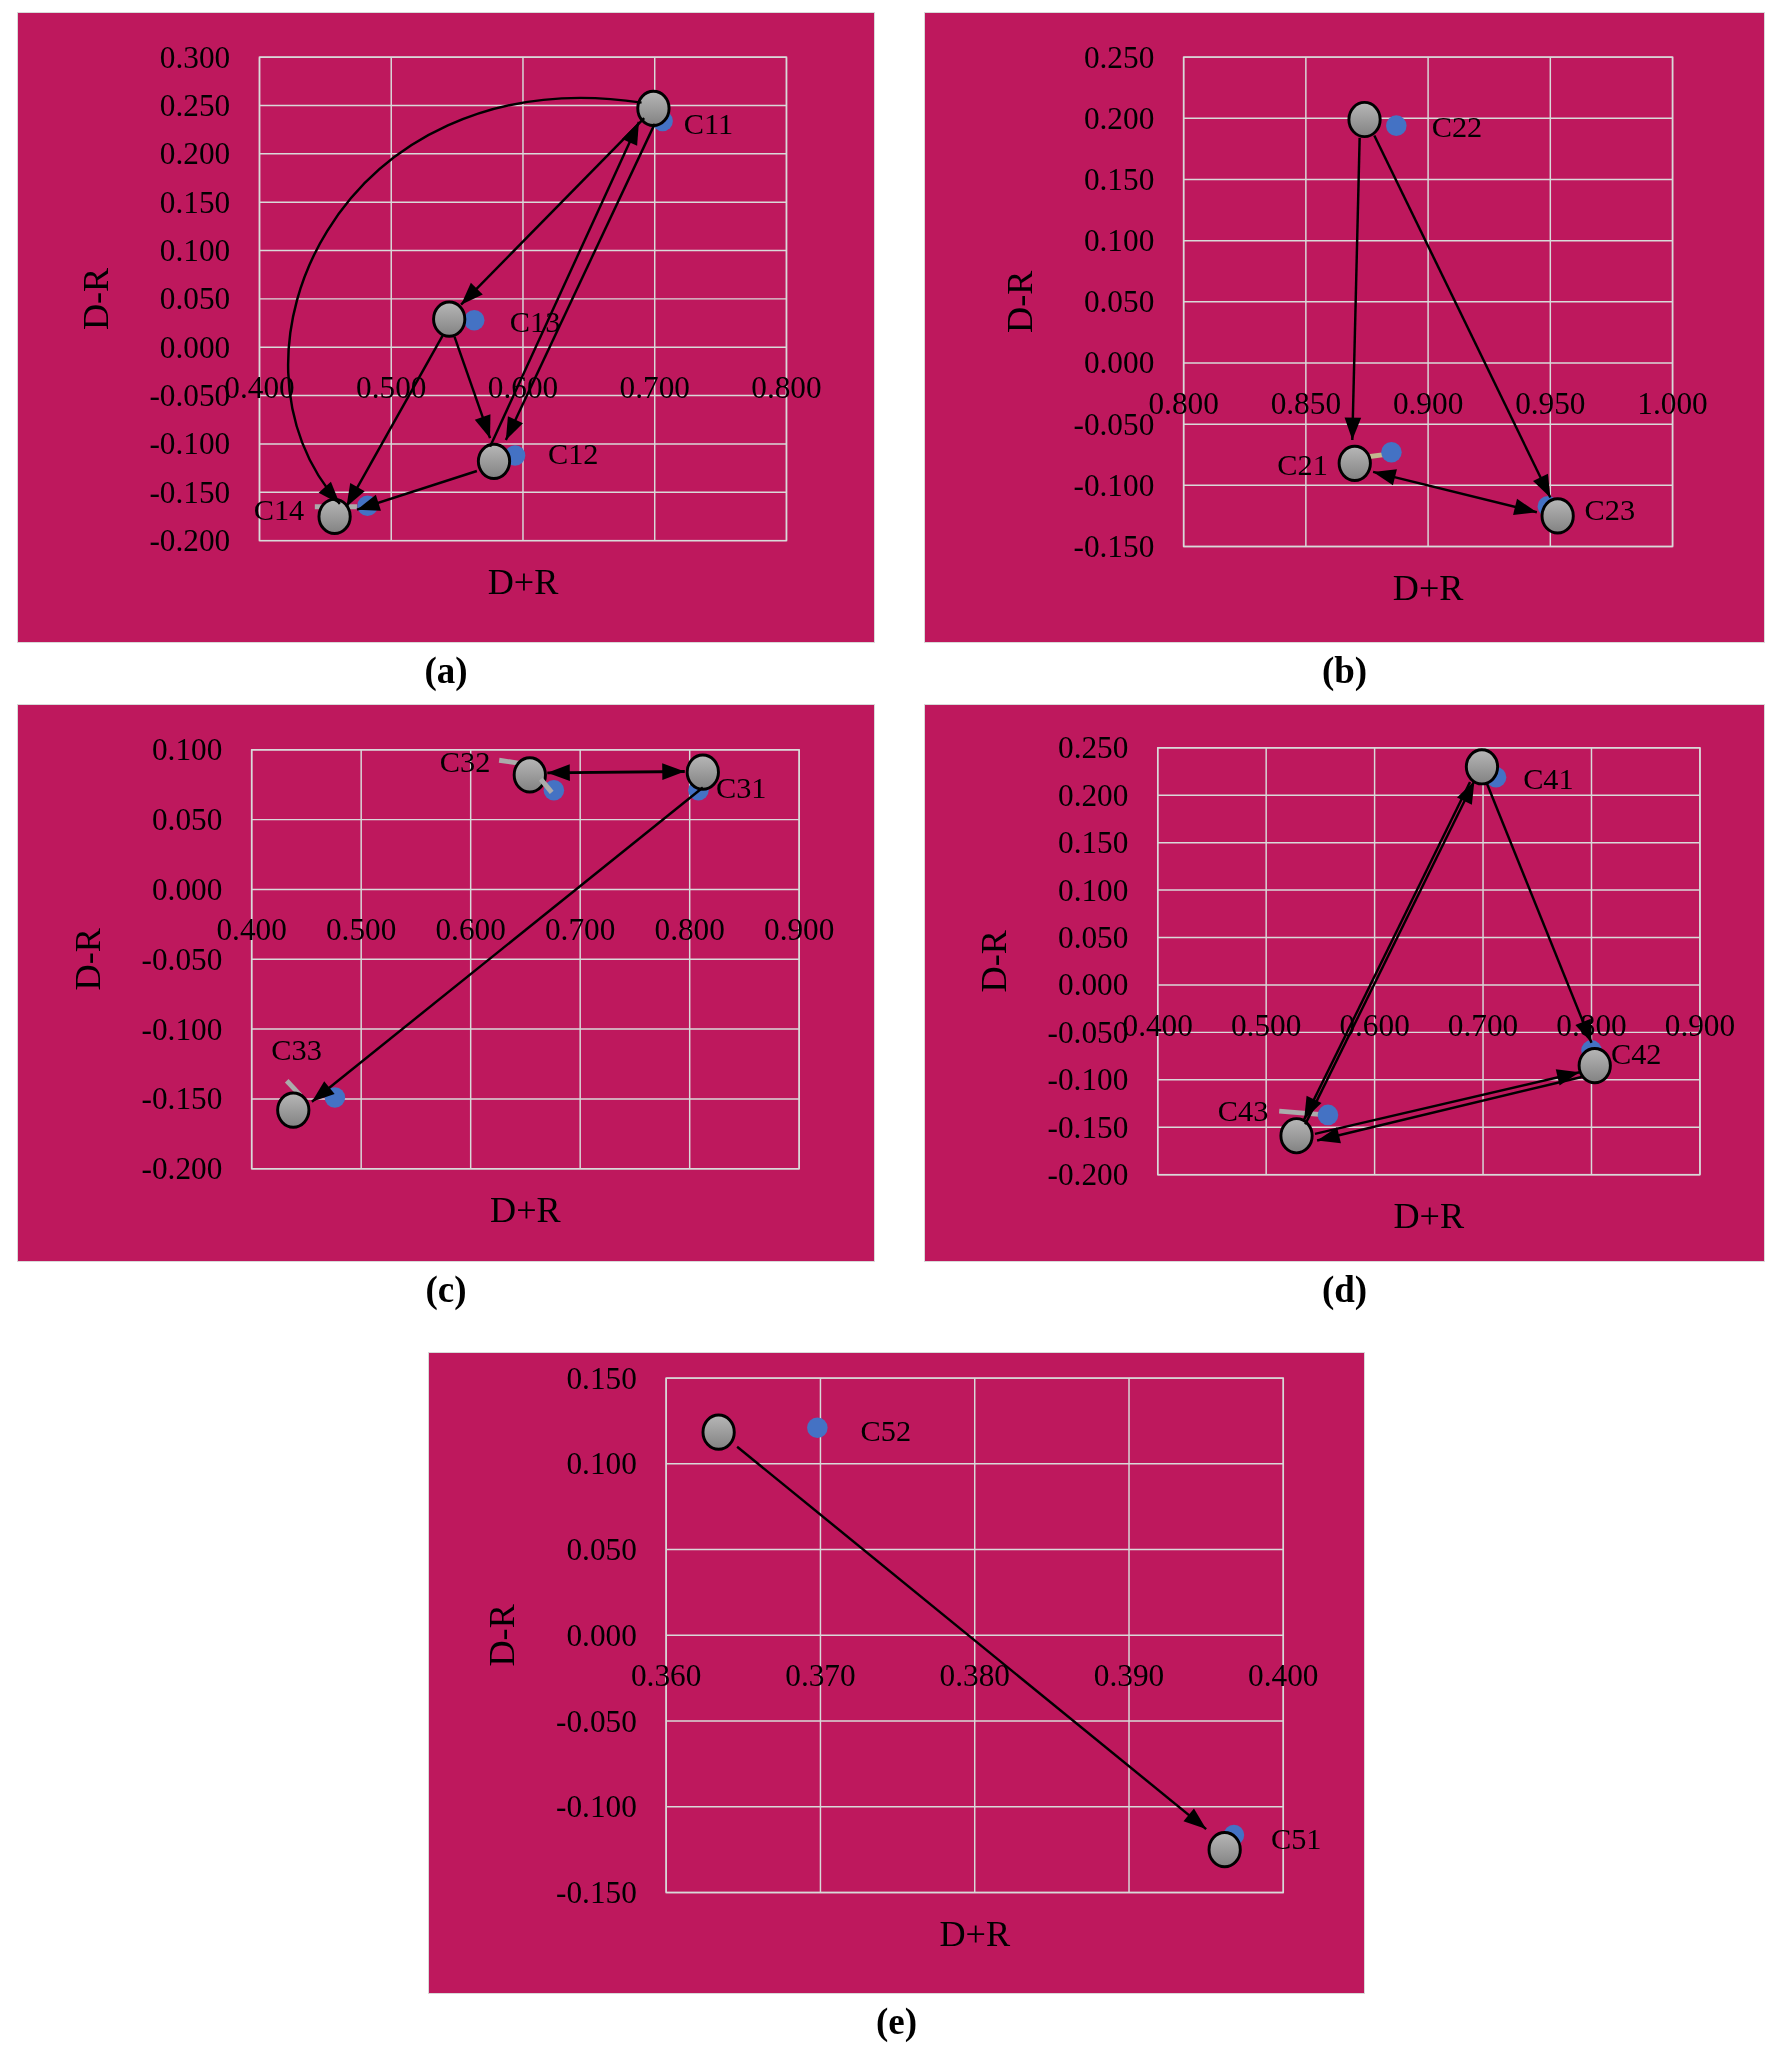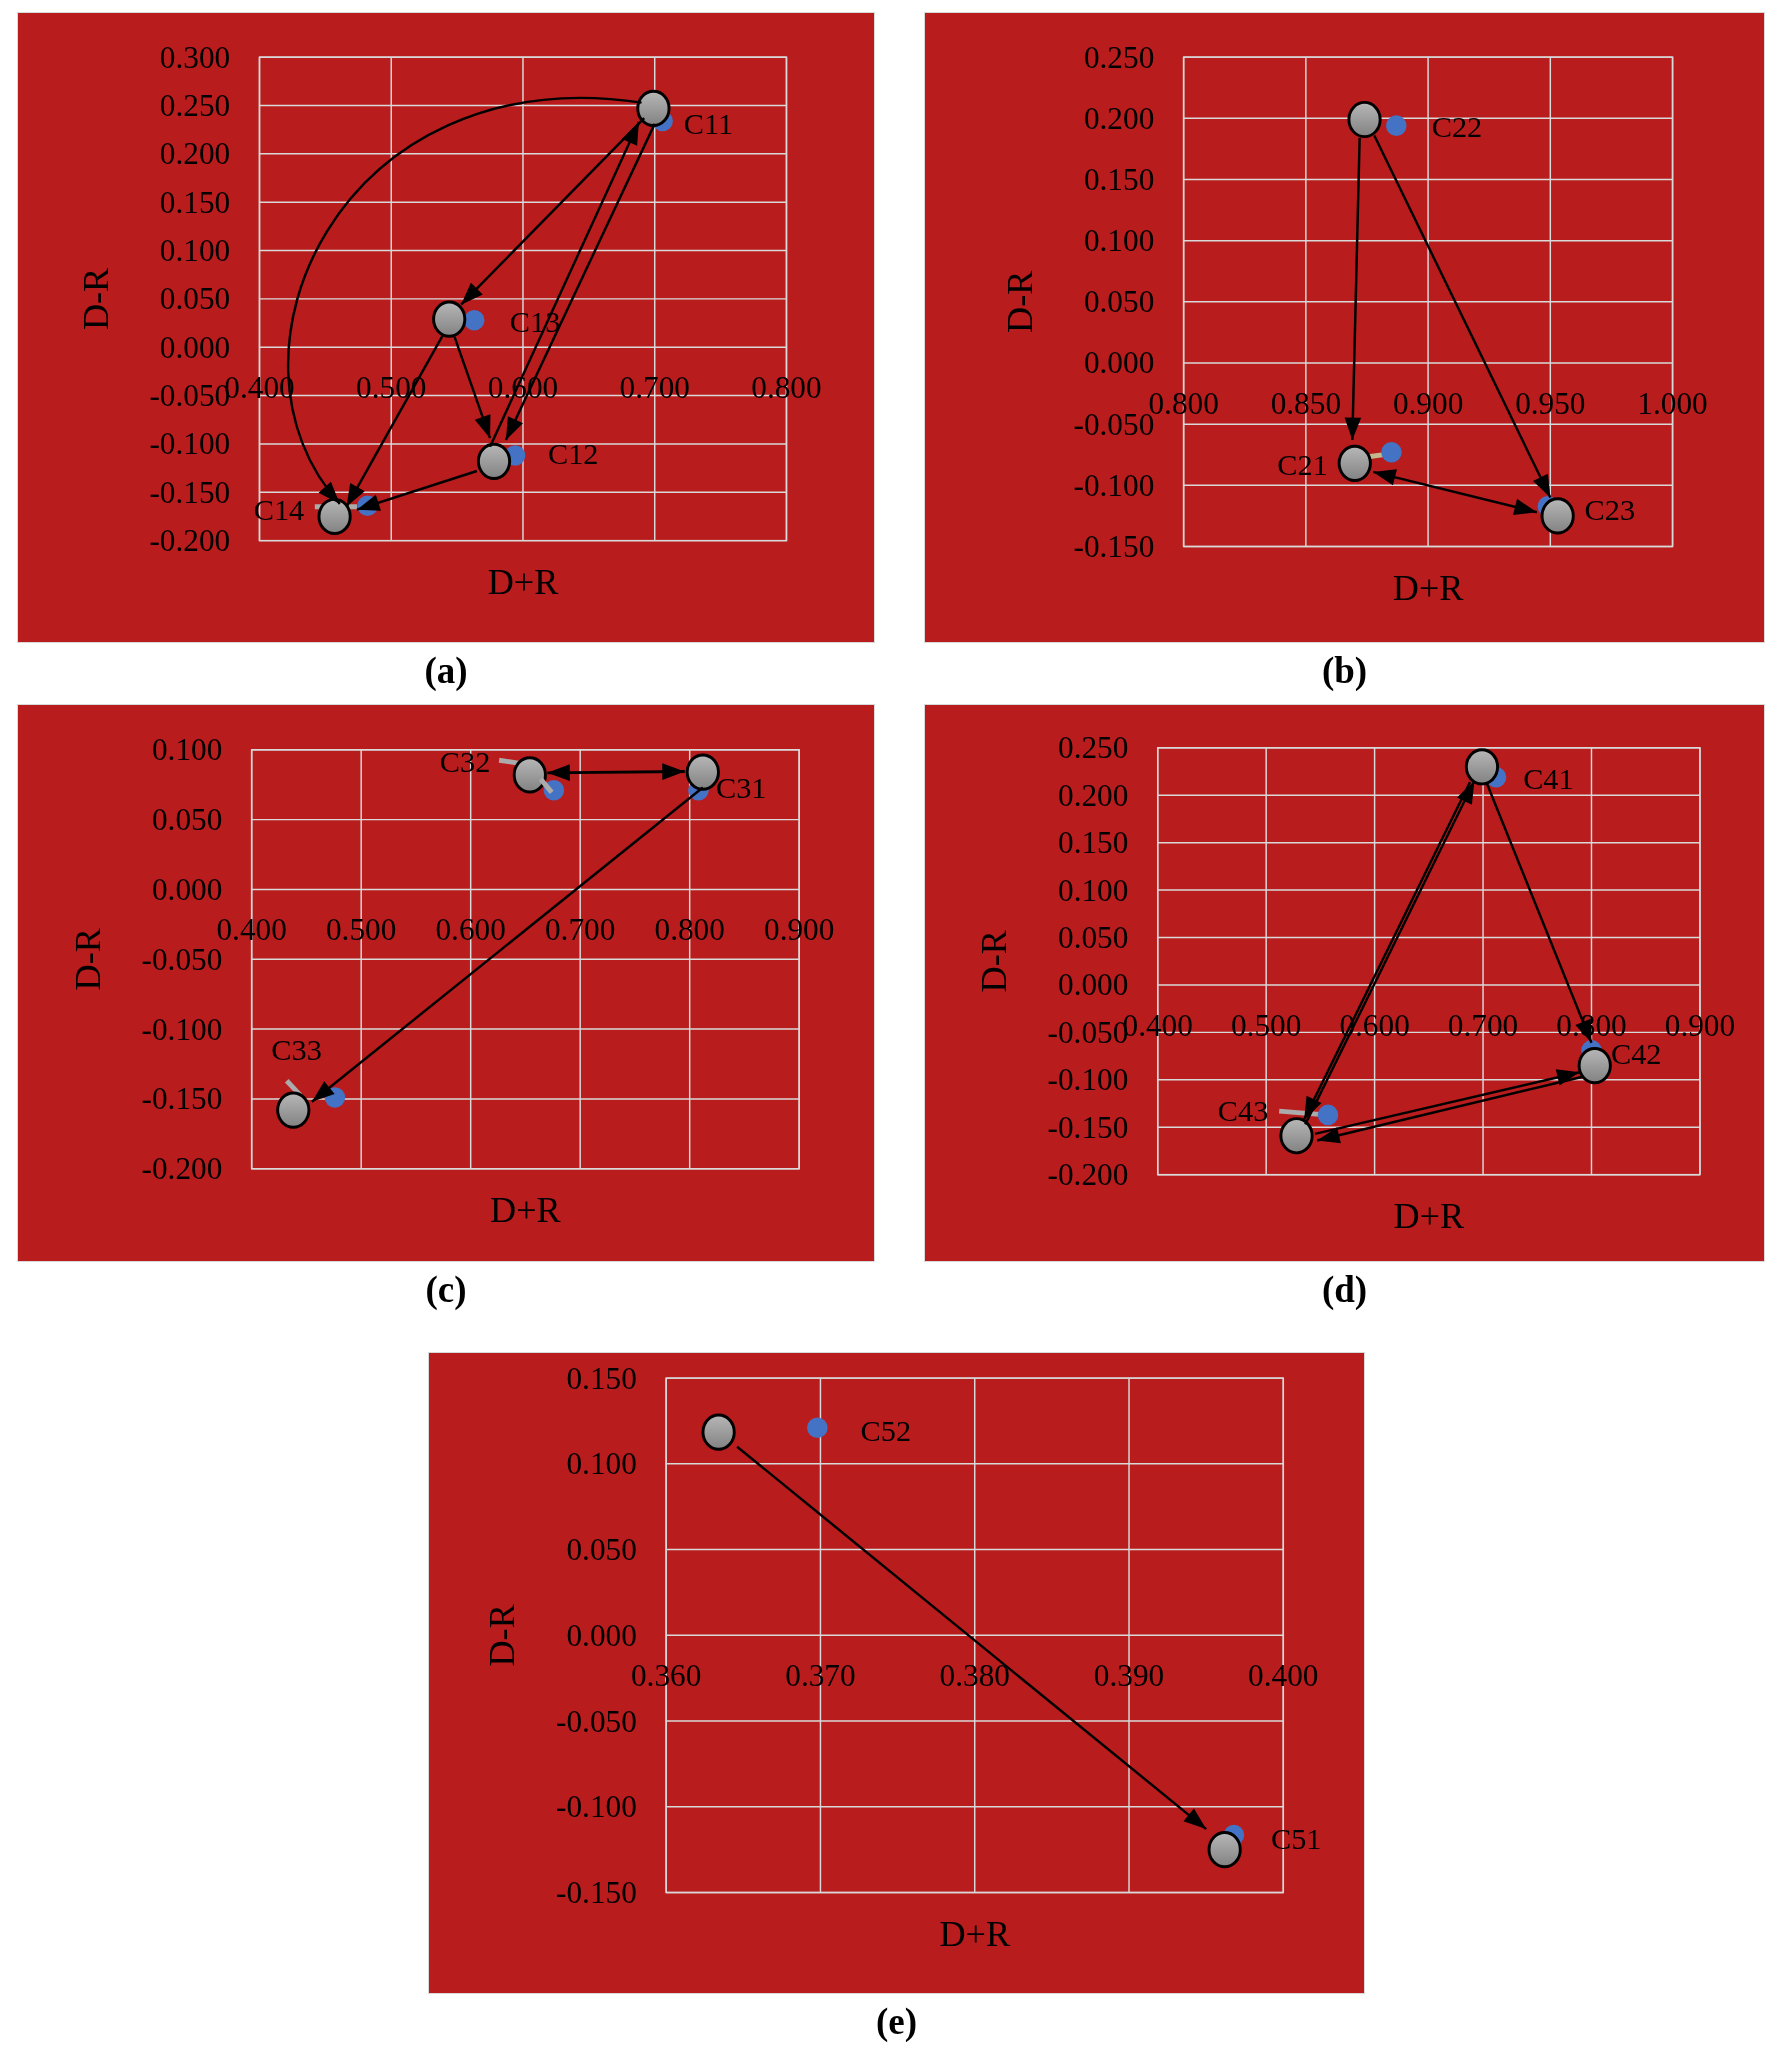--- a/index.html
+++ b/index.html
@@ -1,17 +1,17 @@
 <!DOCTYPE html>
 <html style="font-size:7.8px"><head>
 <meta charset="utf-8">
 <style>
   html,body{margin:0;padding:0;background:#fff}
   .stage{position:relative;width:1783px;height:2056px;background:#ffffff;font-family:"Liberation Serif",serif}
-  .panel{position:absolute;border:1.5px solid #D9D9D9;box-sizing:border-box;background:#b91c1c}
+  .panel{position:absolute;border:1.5px solid #D9D9D9;box-sizing:border-box;background:#be185d}
   .panel svg{position:absolute;left:0;top:0;font-family:"Liberation Serif",serif}
   .caption{position:absolute;font-weight:bold;font-size:37px;line-height:1.2;text-align:center;color:#000}
   svg text{fill:#000}
 </style>
 </head>
 <body>
 
 <div class="stage">
   <section class="panel" id="panel-a" style="left: 17px; top: 12.2px; width: 858px; height: 631px;">
     <svg id="chart-a" width="855" height="628" viewBox="0 0 1749 1284">

